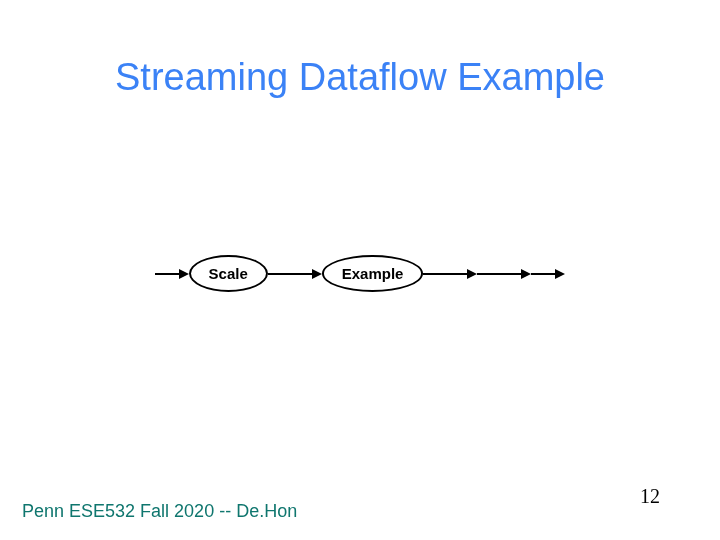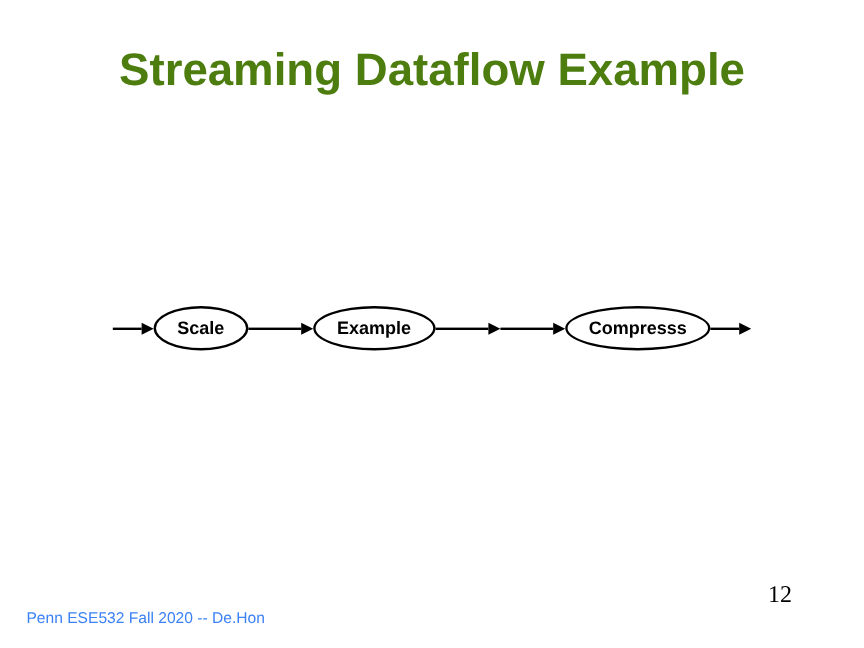--- a/index.html
+++ b/index.html
@@ -6,24 +6,24 @@
     body {
       width: 720px;
       height: 540px;
       background: white;
       font-family: Arial, Helvetica, sans-serif;
       position: relative;
       overflow: hidden;
     }
     .slide-title {
       font-size: 38px;
-      font-weight: bold;
+      font-weight: normal;
       text-align: center;
-      padding-top: 38px;
-      color: #4d7c0f;
+      padding-top: 56px;
+      color: #3b82f6;
     }
     .diagram-container {
       position: absolute;
       top: 255px;
       left: 20px;
       right: 20px;
       display: flex;
       justify-content: center;
     }
     .diagram {
@@ -54,22 +54,22 @@
       white-space: nowrap;
       display: inline-flex;
       align-items: center;
       justify-content: center;
       color: #000;
     }
     .footer-left {
       position: absolute;
       bottom: 18px;
       left: 22px;
-      font-size: 13px;
-      color: #3b82f6;
+      font-size: 18px;
+      color: #0f766e;
     }
     .footer-right {
       position: absolute;
       bottom: 32px;
       right: 60px;
       font-size: 20px;
       font-family: "Times New Roman", Times, serif;
       color: #000000;
     }
   </style>
@@ -91,21 +91,20 @@
     </span>
     <span class="node">Example</span>
     <span class="arrow">
       <span class="arrow-line" style="width:44px"></span>
         <span class="arrow-head"></span>
     </span>
     <span class="arrow">
       <span class="arrow-line" style="width:44px"></span>
         <span class="arrow-head"></span>
     </span>
-    <span class="node">Compresss</span>
     <span class="arrow">
       <span class="arrow-line" style="width:24px"></span>
         <span class="arrow-head"></span>
     </span>
   </div>
 </div>
 
 <div class="footer-left">Penn ESE532 Fall 2020 -- De.Hon</div>
 <div class="footer-right">12</div>
 

